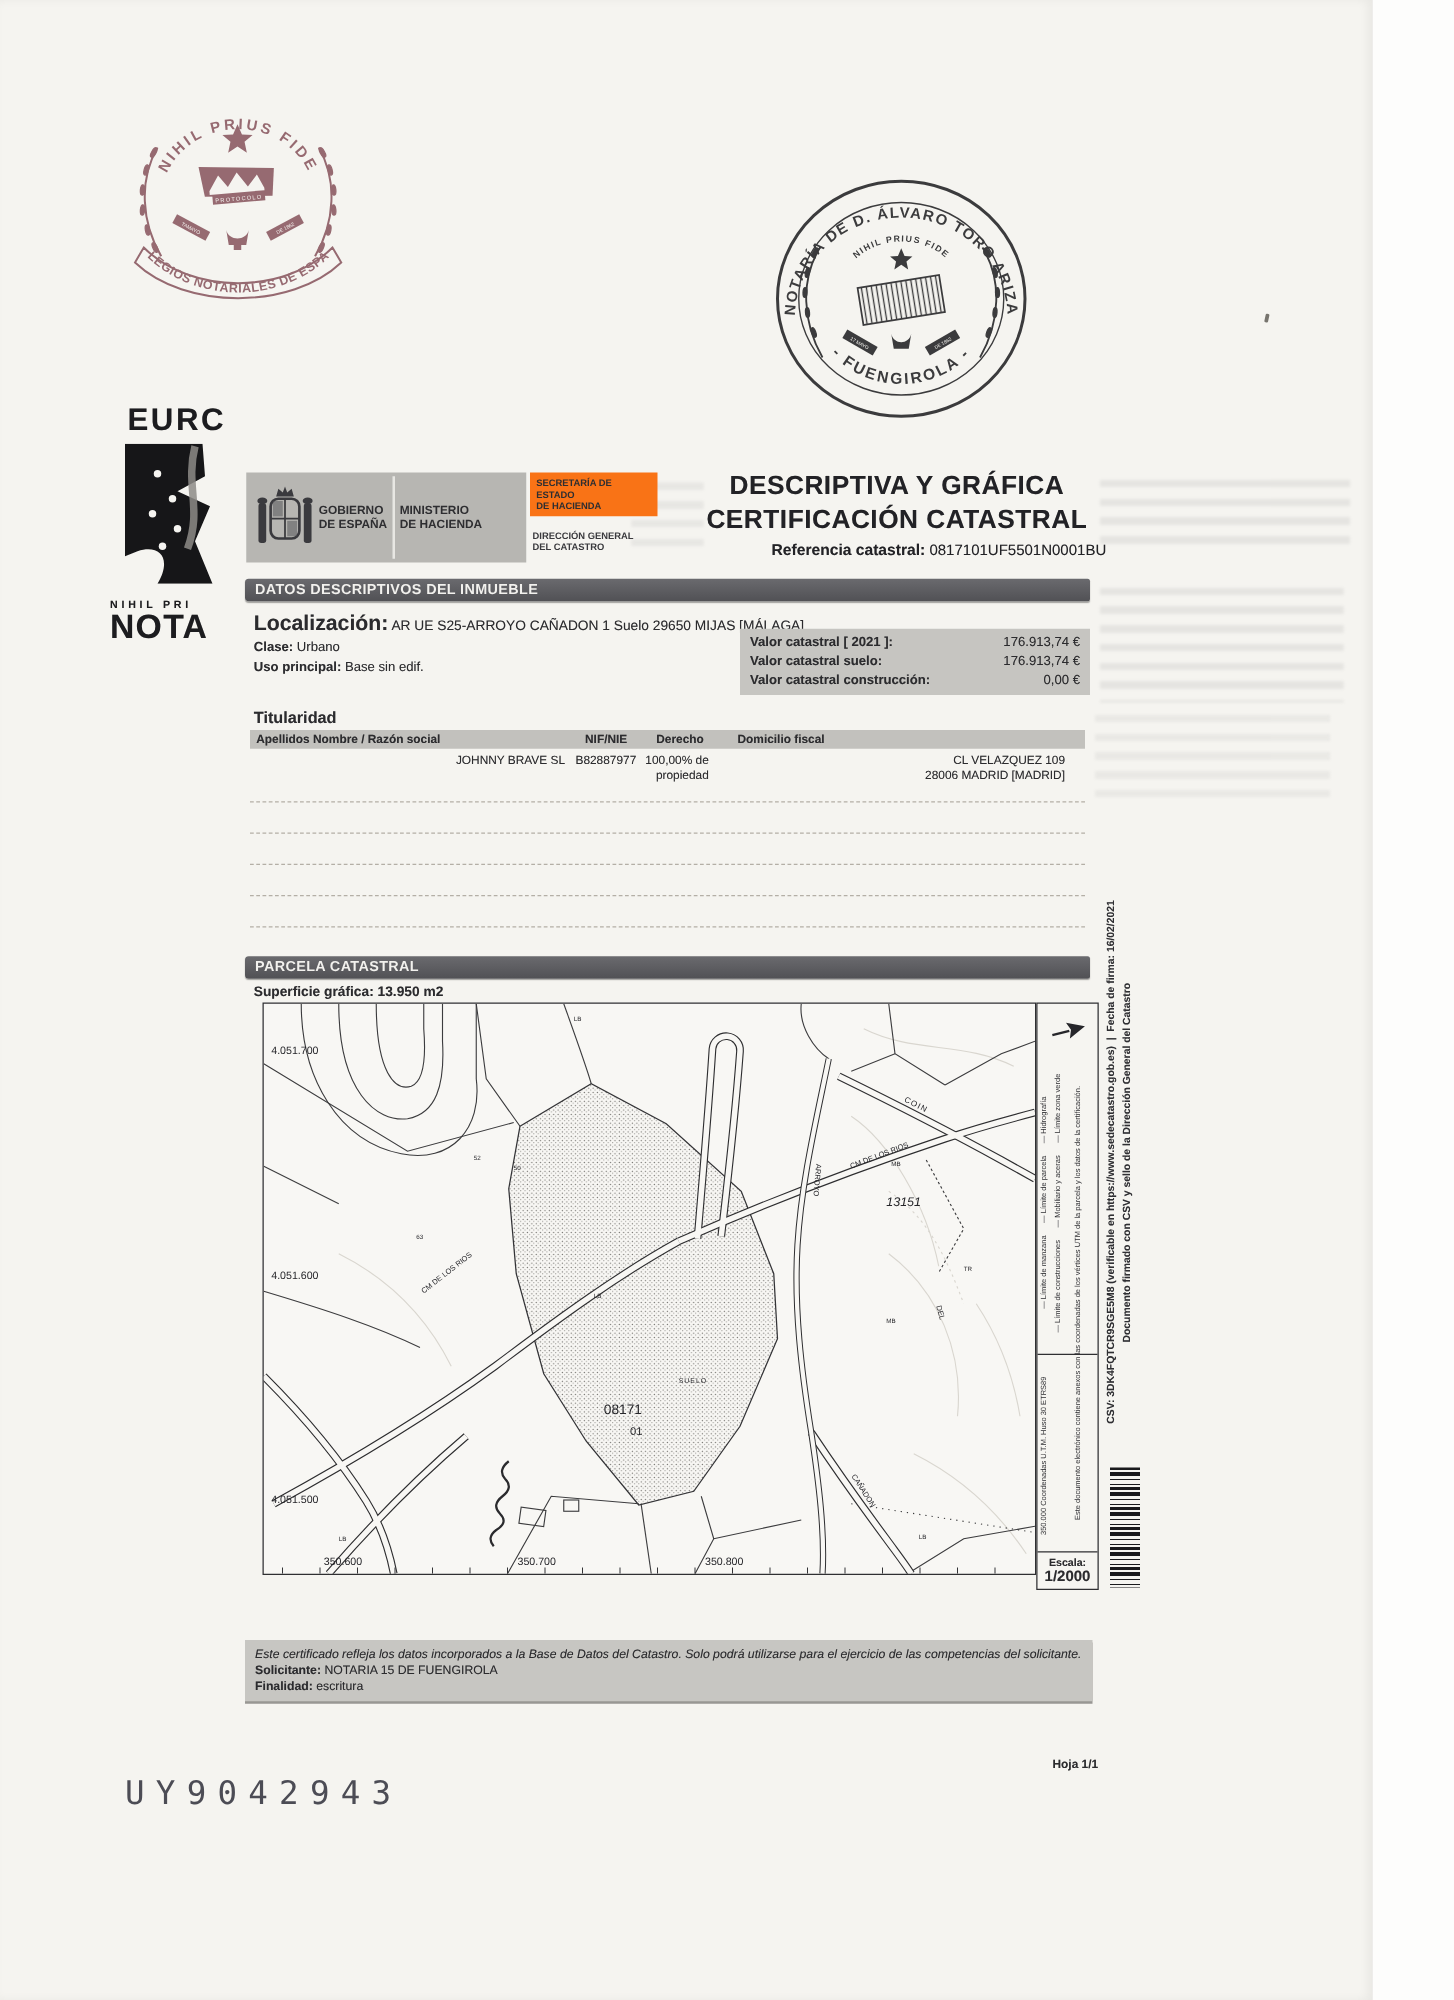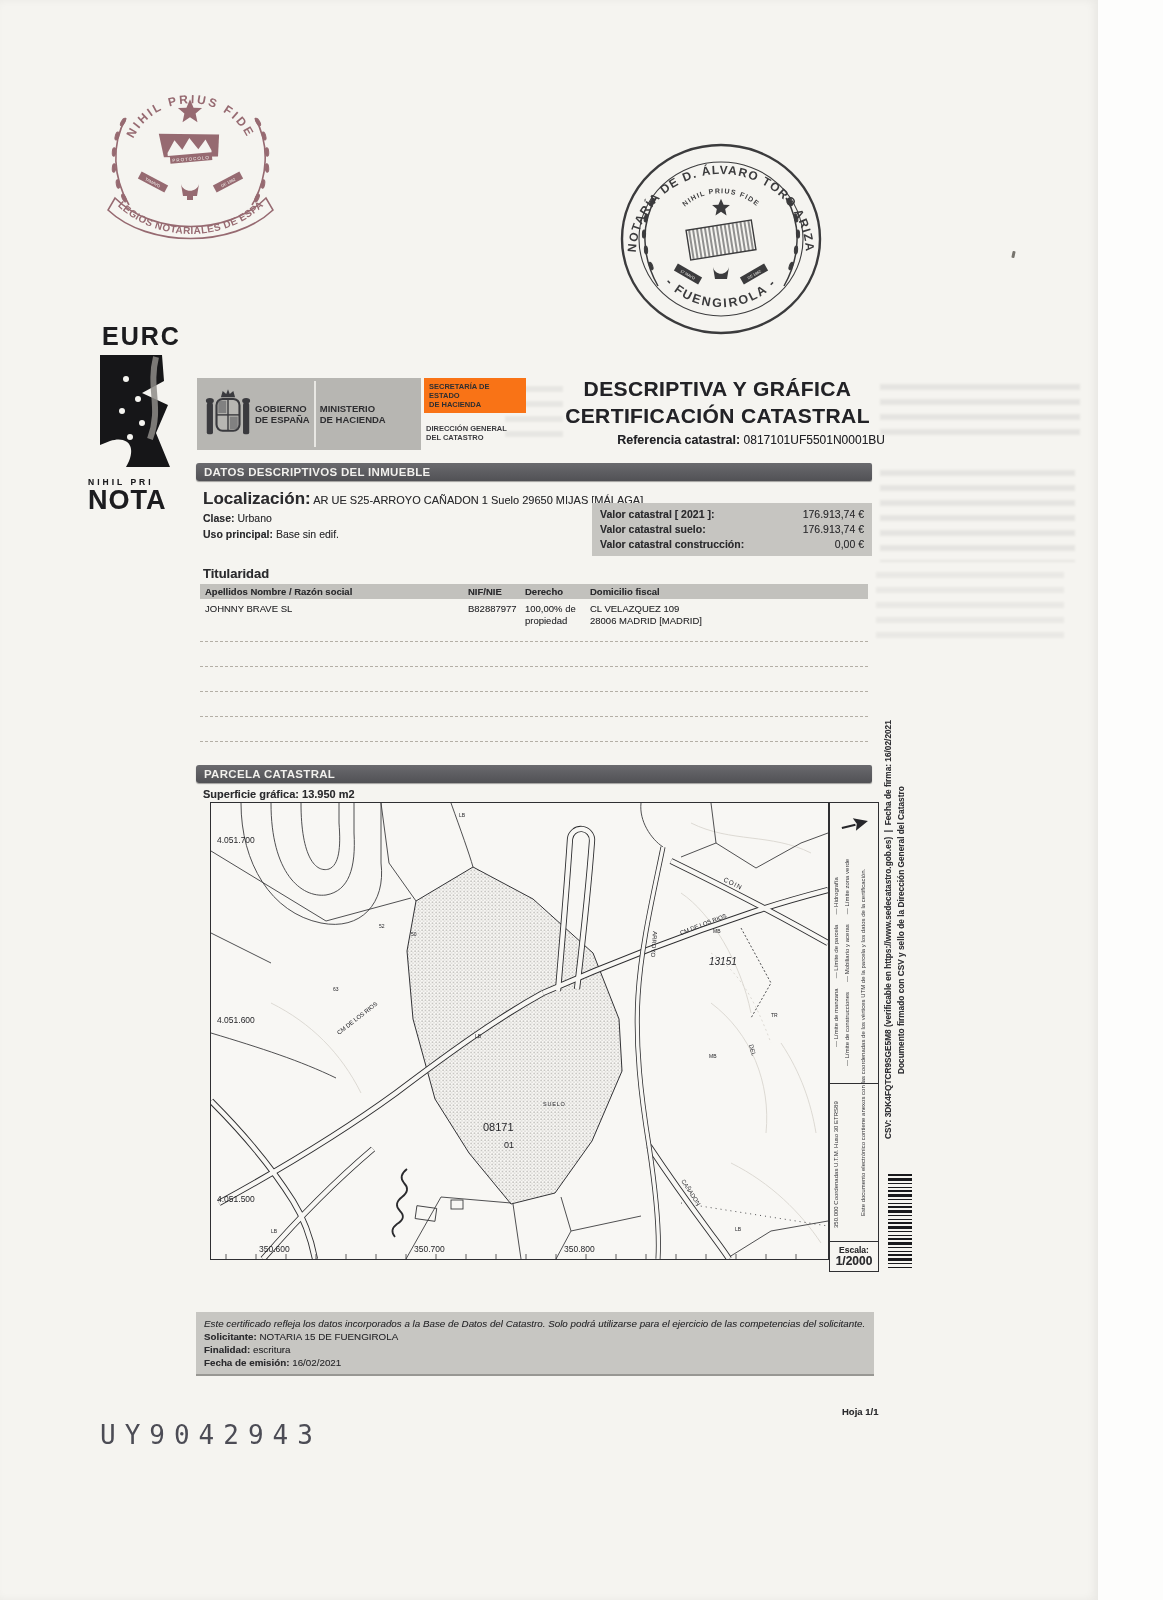--- a/index.html
+++ b/index.html
@@ -250,21 +250,21 @@
     </div>
   </div>
 
   <div class="abs soft" style="left:203px;top:566px;font-size:13px;font-weight:bold;">Titularidad</div>
   <div class="abs th-row soft" style="left:200px;top:584px;width:668px;">
     <div class="c1">Apellidos Nombre / Razón social</div>
     <div class="c2">NIF/NIE</div>
     <div class="c3">Derecho</div>
     <div class="c4">Domicilio fiscal</div>
   </div>
-  <div class="abs td-row soft" style="left:200px;top:600px;width:668px;">
+  <div class="abs td-row soft" style="left:184px;top:600px;width:668px;text-align:right;">
     <div class="c1">JOHNNY BRAVE SL</div>
     <div class="c2">B82887977</div>
     <div class="c3" style="width:58px;padding-right:7px;">100,00% de propiedad</div>
     <div class="c4">
       <div>CL VELAZQUEZ 109</div>
       <div>28006 MADRID [MADRID]</div>
     </div>
   </div>
   <div class="abs dash" style="left:200px;top:641px;width:668px;"></div>
   <div class="abs dash" style="left:200px;top:666px;width:668px;"></div>
@@ -445,21 +445,17 @@
   <div class="abs soft" id="footer-box" style="left:196px;top:1312px;width:662px;">
     <div class="it">Este certificado refleja los datos incorporados a la Base de Datos del Catastro. Solo podrá utilizarse para el ejercicio de las competencias del solicitante.</div>
     <div>
       <b>Solicitante:</b>
       <span>NOTARIA 15 DE FUENGIROLA</span>
     </div>
     <div>
       <b>Finalidad:</b>
       <span>escritura</span>
     </div>
-    <div>
-      <b>Fecha de emisión:</b>
-      <span>16/02/2021</span>
-    </div>
   </div>
 
   <div class="abs soft" style="left:842px;top:1406px;font-size:9.5px;font-weight:bold;">Hoja 1/1</div>
   <div class="abs" id="docnum" style="left:100px;top:1420px;">UY9042943</div>
 </div>
 
 </body></html>

